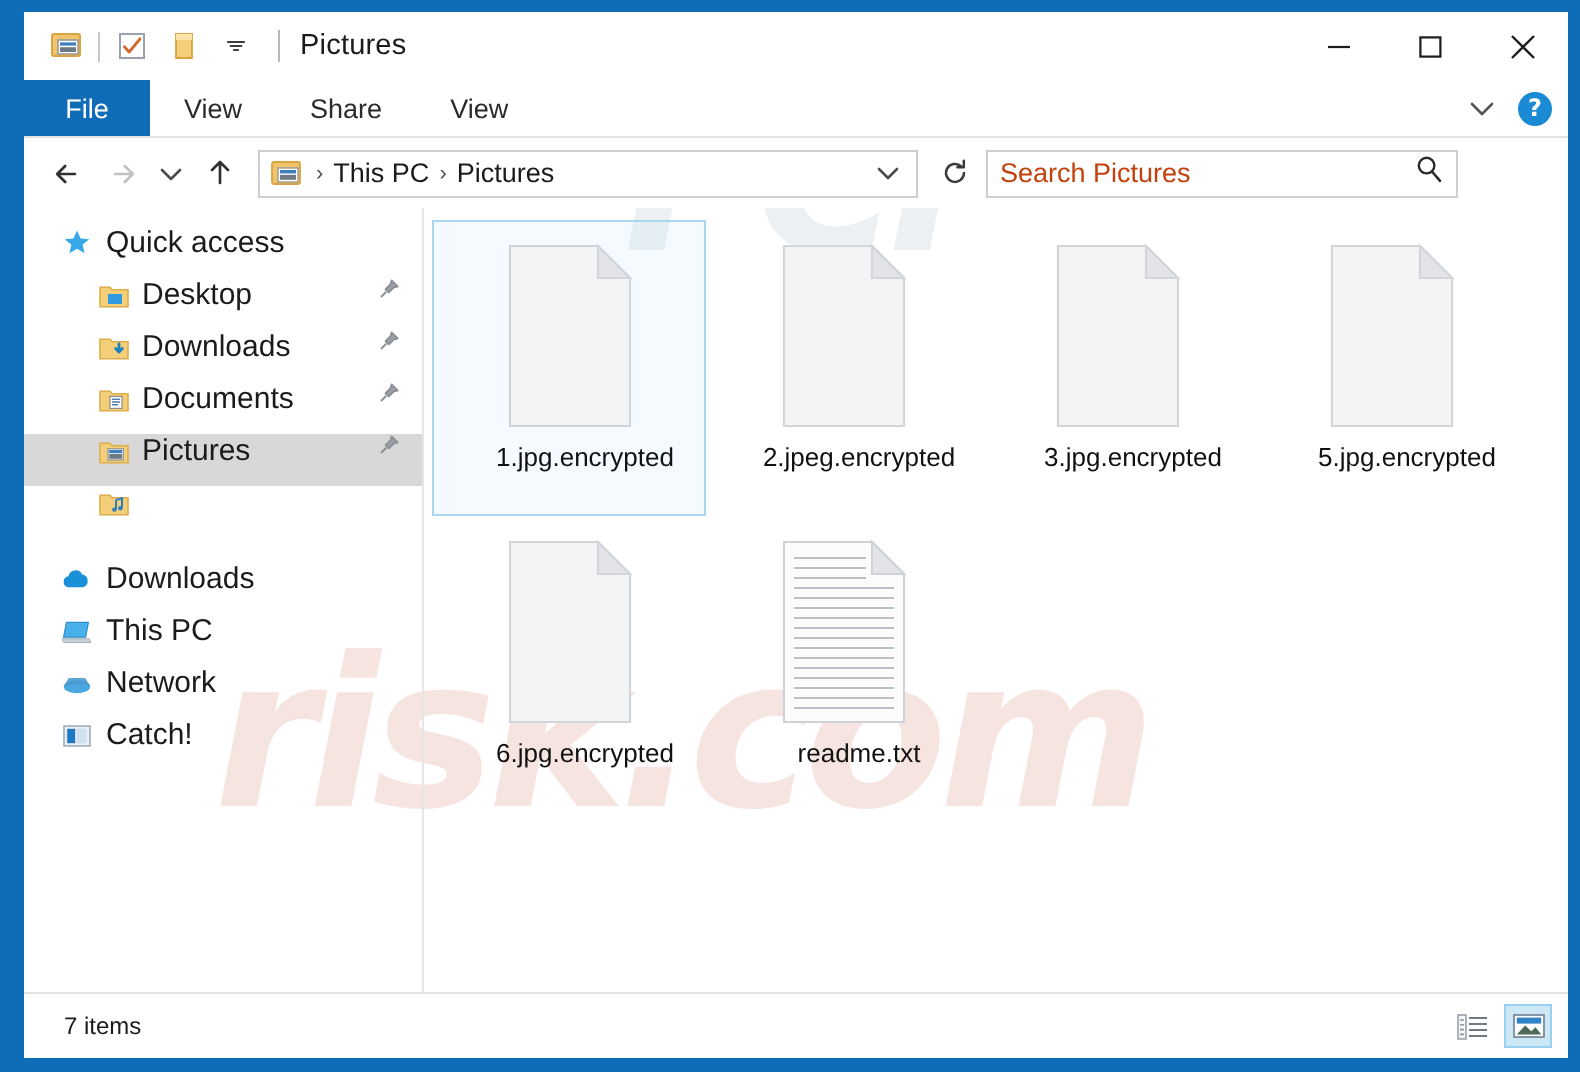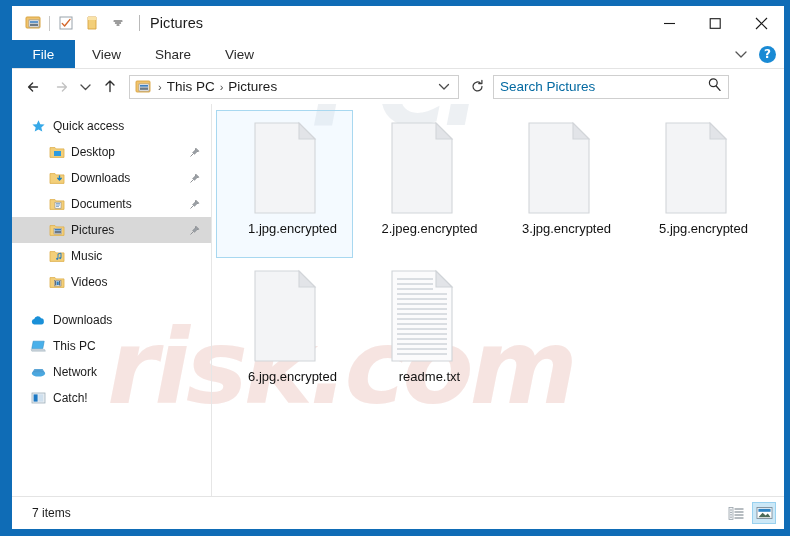--- a/index.html
+++ b/index.html
@@ -121,38 +121,38 @@
     white-space: nowrap;
   }
   .crumb-sep { color: #4a4a4a; font-size: 11px; padding: 0 1px; }
   .crumb-drop { margin-left: auto; padding: 0 4px; display: flex; align-items: center; }
   .refreshbtn { width: 24px; height: 24px; display:flex; align-items:center; justify-content:center; }
   .searchbox {
     width: 236px; height: 24px; margin-left: 4px;
     border: 1px solid #cfcfcf; background: #ffffff;
     display: flex; align-items: center; padding: 0 6px;
   }
-  .search-ph { font-size: 13.5px; color: #0369a1; flex: 1 1 auto; }
+  .search-ph { font-size: 13.5px; color: #c2410c; flex: 1 1 auto; }
 
   
   .body {
     flex: 1 1 auto; display: flex; min-height: 0;
     position: relative; z-index: 10;
     background: transparent;
   }
   .sidebar {
     width: 200px; flex: 0 0 200px;
     border-right: 1px solid #e6e6e6;
     padding-top: 9px;
     position: relative;
     overflow: hidden;
   }
   .nav-item {
-    height: 26px; display: flex; align-items: center;
-    padding-right: 10px; font-size: 12px; color: #1b1b1b;
+    height: 26px; display: flex; align-items: flex-start;
+    padding-right: 10px; font-size: 15px; color: #1b1b1b;
     white-space: nowrap;
   }
   .nav-item.selected { background: #d8d8d8; }
   .nav-ico { width: 17px; height: 17px; display: flex; align-items: center; justify-content: center; flex: 0 0 17px; margin-right: 6px; }
   .nav-lbl { flex: 1 1 auto; }
   .nav-pin { width: 13px; flex: 0 0 13px; display: flex; align-items: center; justify-content: center; }
   .indent-0 { padding-left: 18px; }
   .indent-1 { padding-left: 36px; }
   .nav-gap { height: 12px; }
 
@@ -411,37 +411,23 @@
 
         <div class="nav-item indent-1">
           <span class="nav-ico">
             <svg width="16" height="14" viewBox="0 0 16 14">
               <path d="M1 2.6 h5 l1.2 1.3 h7.8 v8.5 h-14 z" fill="#f3cf7a" stroke="#ddae4b" stroke-width=".8"></path>
               <path d="M9 5 v4.6 M9 5 l3 -.8 v4.6" stroke="#2b7fc0" stroke-width="1" fill="none"></path>
               <circle cx="8.2" cy="9.8" r="1.1" fill="#2b7fc0"></circle>
               <circle cx="11.2" cy="9.1" r="1.1" fill="#2b7fc0"></circle>
             </svg>
           </span>
-          <span class="nav-lbl">Music</span>
           <span class="nav-pin"></span>
         </div>
 
-        <div class="nav-item indent-1">
-          <span class="nav-ico">
-            <svg width="16" height="14" viewBox="0 0 16 14">
-              <path d="M1 2.6 h5 l1.2 1.3 h7.8 v8.5 h-14 z" fill="#f3cf7a" stroke="#ddae4b" stroke-width=".8"></path>
-              <rect x="5.4" y="5.4" width="6.6" height="5.6" fill="#ffffff" stroke="#7b7b7b" stroke-width=".6"></rect>
-              <rect x="6" y="6" width="1.3" height="4.4" fill="#5d6b78"></rect>
-              <rect x="10" y="6" width="1.3" height="4.4" fill="#5d6b78"></rect>
-              <rect x="7.6" y="6.4" width="2.2" height="3.6" fill="#2e7fbe"></rect>
-            </svg>
-          </span>
-          <span class="nav-lbl">Videos</span>
-          <span class="nav-pin"></span>
-        </div>
 
         <div class="nav-gap"></div>
 
         <div class="nav-item indent-0">
           <span class="nav-ico">
             <svg width="17" height="13" viewBox="0 0 17 13">
               <path d="M4 10.6 a2.8 2.8 0 0 1 .2 -5.5 a3.7 3.7 0 0 1 6.9 -.9 a2.9 2.9 0 0 1 2.7 3.1 a2.8 2.8 0 0 1 -2.5 3.3 z" fill="#1a90d8"></path>
             </svg>
           </span>
           <span class="nav-lbl">Downloads</span>

